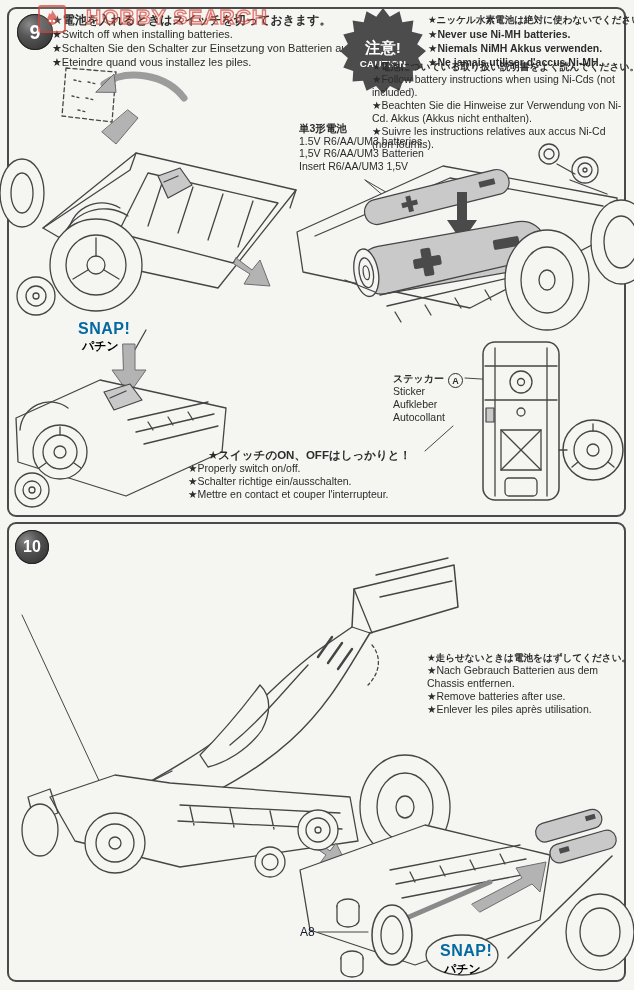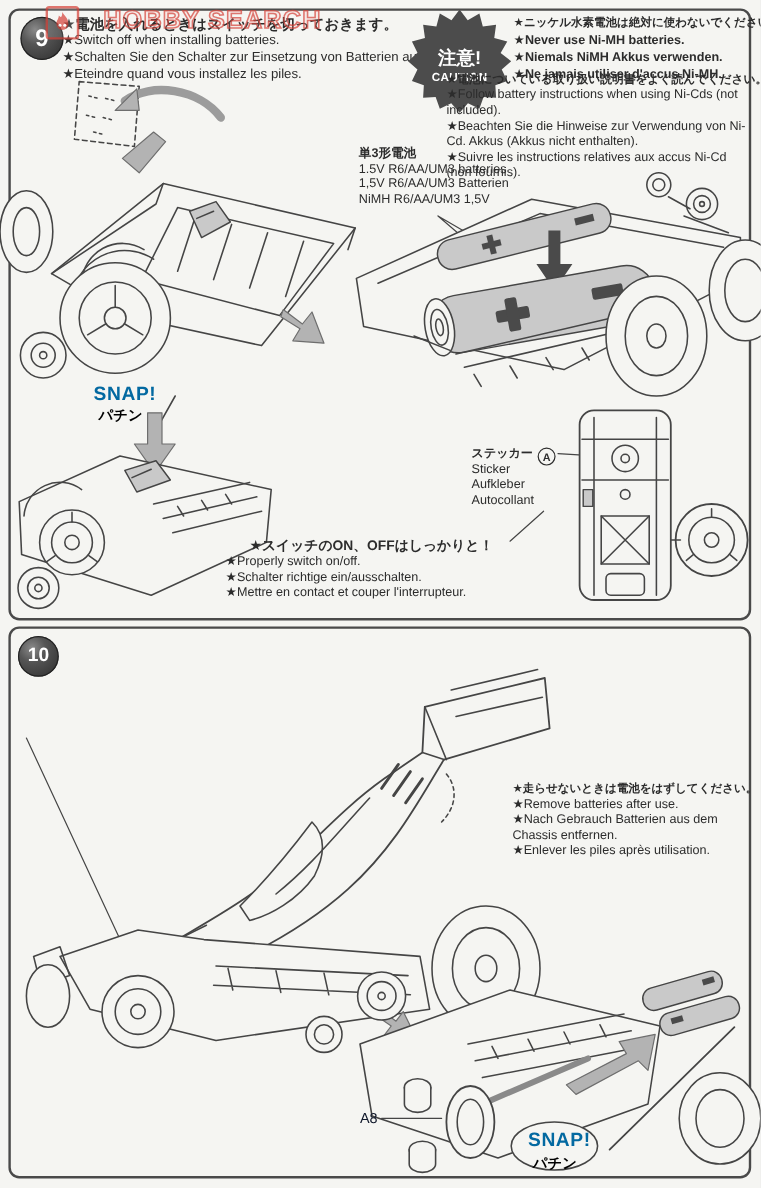--- a/index.html
+++ b/index.html
@@ -124,21 +124,21 @@
       <circle cx="28" cy="238" r="3"></circle>
 
       <polygon class="grayarrow" points="228,200 244,212 252,202 262,228 236,226 242,216 226,206"></polygon>
     </g>
   </svg>
 
   <div class="note" style="left:299px;top:122px;width:160px;line-height:12.5px;z-index:5;">
     <div class="jp" style="font-size:10.5px;">単3形電池</div>
     <div>1.5V R6/AA/UM3 batteries</div>
     <div>1,5V R6/AA/UM3 Batterien</div>
-    <div>NiMH R6/AA/UM3 1,5V</div>
+    <div>Insert R6/AA/UM3 1,5V</div>
   </div>
 
   <svg style="left:285px;top:140px;" width="340" height="215" viewBox="0 0 340 215">
     <g class="lineart">
 
       <path d="M80 40 L118 62 M80 40 L150 100" stroke-width="1"></path>
 
       <path class="fillwhite" d="M12 92 L158 26 L332 58 L332 92 L185 168 L18 132 Z"></path>
       <path d="M30 96 L165 38 L318 66"></path>
 
@@ -241,22 +241,22 @@
 
   <div class="panel" style="left:7px;top:522px;width:615px;height:456px;"></div>
 
   <div class="badge" style="left:15px;top:530px;width:34px;height:34px;font-size:16px;">
     <span>10</span>
   </div>
 
 
   <div class="note" style="left:427px;top:651px;width:198px;">
     <div class="jp" style="font-size:9.6px;white-space:nowrap;">★走らせないときは電池をはずしてください。</div>
+    <div>★Nach Gebrauch Batterien aus dem Chassis entfernen.</div>
     <div>★Remove batteries after use.</div>
-    <div>★Nach Gebrauch Batterien aus dem Chassis entfernen.</div>
     <div>★Enlever les piles après utilisation.</div>
   </div>
 
   <svg style="left:20px;top:545px;" width="450" height="330" viewBox="0 0 450 330">
     <g class="lineart">
       <path d="M2 70 L88 255" stroke-width="1"></path>
 
       <path class="fillwhite" d="M85 265 C120 240 160 222 195 196 C235 166 258 134 300 104 L332 82 L334 44 L434 20 L438 62 L350 88 C330 120 310 160 270 196 C230 232 180 256 140 272 Z" stroke-width="1.5"></path>
       <path d="M334 44 L352 88 M332 82 L350 88 M356 30 L428 13 M360 52 L432 36"></path>
 

